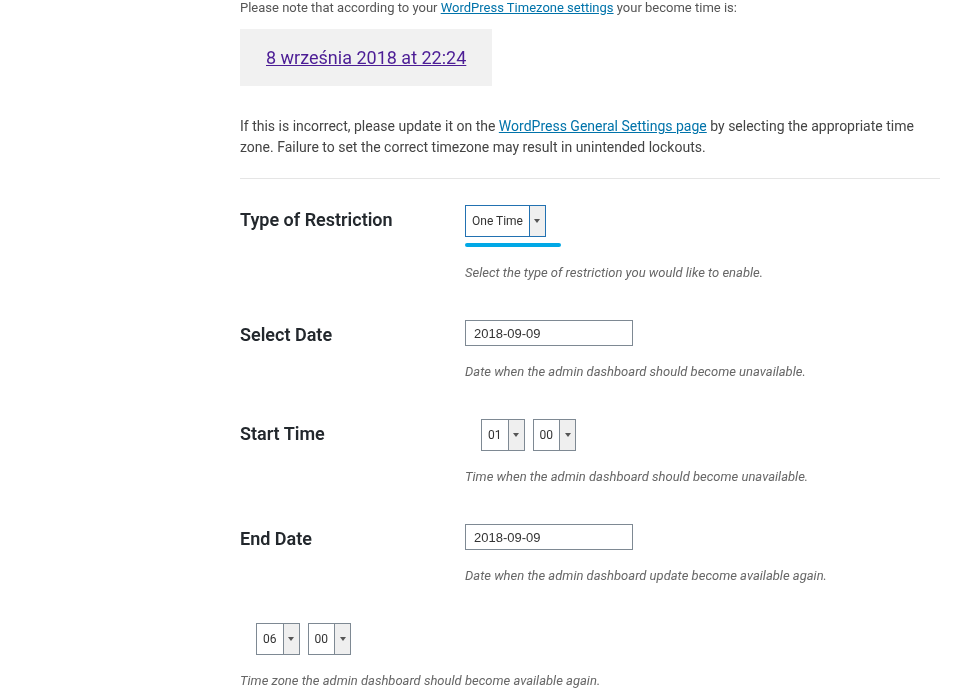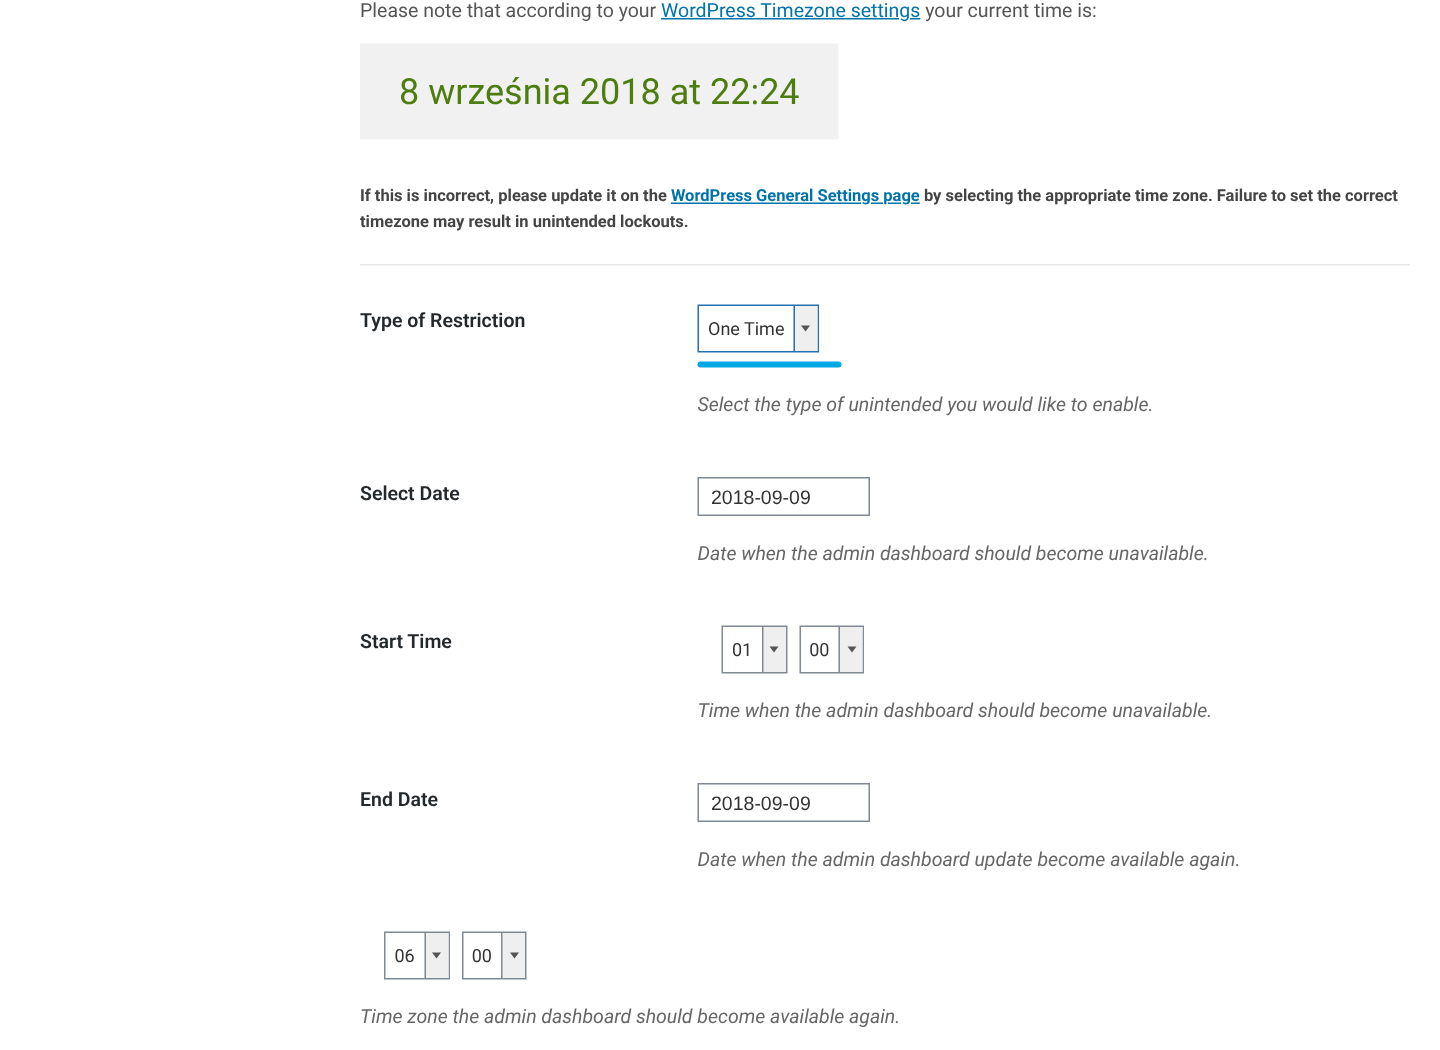--- a/index.html
+++ b/index.html
@@ -24,50 +24,50 @@
       margin-bottom: 14px;
     }
     a {
       color: #0073aa;
       text-decoration: underline;
     }
     .time-box {
       background: #f1f1f1;
       display: inline-block;
       padding: 18px 26px;
-      font-size: 24px;
-      color: #4d7c0f;
+      font-size: 18px;
+      color: #4c1d95;
       margin-bottom: 30px;
+      text-decoration: underline;
     }
     .warning-text {
       color: #444;
-      font-size: 11px;
+      font-size: 14px;
       line-height: 1.5;
       margin-bottom: 20px;
-      font-weight: bold;
     }
     hr.divider {
       border: none;
       border-top: 1px solid #e5e5e5;
       margin: 10px 0 26px 0;
     }
     .form-table {
       width: 100%;
     }
     .form-row {
       display: flex;
       align-items: flex-start;
       margin-bottom: 40px;
     }
     .form-label {
       width: 225px;
       flex-shrink: 0;
       font-weight: 600;
       color: #23282d;
-      font-size: 13px;
+      font-size: 18px;
       padding-top: 4px;
     }
     .form-field {
       flex: 1;
     }
     .select-wrap {
       display: inline-flex;
       align-items: stretch;
       border: 1px solid #2271b1;
       background: #fff;
@@ -116,38 +116,38 @@
     .description {
       color: #666;
       font-style: italic;
       font-size: 13px;
       margin-top: 18px;
     }
     input[type="text"].date-input {
       border: 1px solid #7e8993;
       padding: 4px 8px;
       font-size: 13px;
-      width: 115px;
+      width: 168px;
       height: 26px;
       color: #333;
       background: #fff;
     }
     .time-selects {
       display: flex;
       gap: 8px;
       padding-left: 16px;
     }
   </style>
 </head>
 <body>
 
 <div class="container">
 
   <div class="intro-text">
-    <span>Please note that according to your </span><a href="#">WordPress Timezone settings</a><span> your current time is:</span>
+    <span>Please note that according to your </span><a href="#">WordPress Timezone settings</a><span> your become time is:</span>
   </div>
 
   <div class="time-box">
     <span>8 września 2018 at 22:24</span>
   </div>
 
   <div class="warning-text">
     <span>If this is incorrect, please update it on the </span><a href="#">WordPress General Settings page</a><span> by selecting the appropriate time zone. Failure to set the correct timezone may result in unintended lockouts.</span>
   </div>
 
@@ -158,21 +158,21 @@
     <div class="form-row">
       <div class="form-label">Type of Restriction</div>
       <div class="form-field">
         <div class="select-wrap">
           <div class="select-value">One Time</div>
           <div class="select-btn">
             <div class="triangle"></div>
           </div>
         </div>
         <div class="underline-accent"></div>
-        <div class="description">Select the type of unintended you would like to enable.</div>
+        <div class="description">Select the type of restriction you would like to enable.</div>
       </div>
     </div>
 
     <div class="form-row">
       <div class="form-label">Select Date</div>
       <div class="form-field">
         <input type="text" class="date-input" value="2018-09-09" style="">
         <div class="description">Date when the admin dashboard should become unavailable.</div>
       </div>
     </div>

